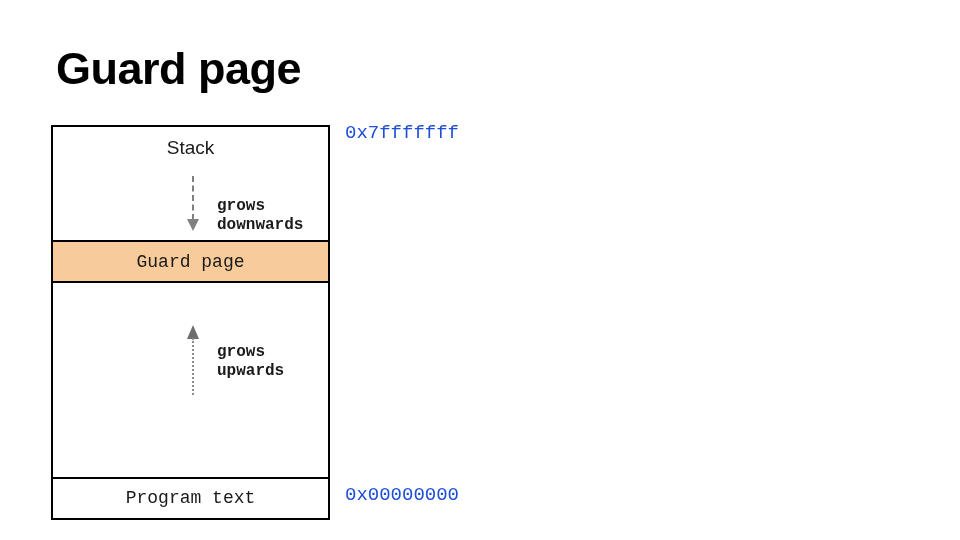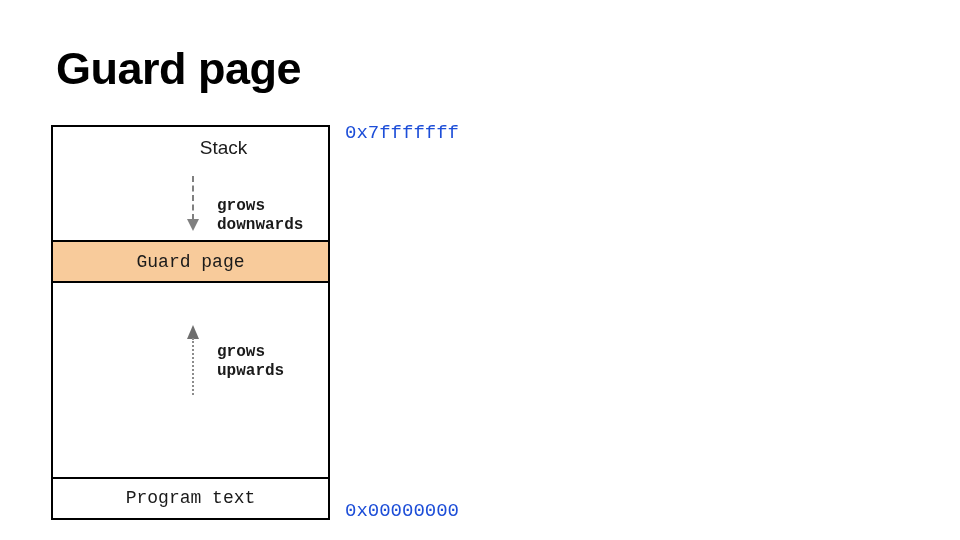--- a/index.html
+++ b/index.html
@@ -86,21 +86,21 @@
     position: absolute;
     left: 0;
     width: 100%;
     text-align: center;
     font-family: "Liberation Mono", "DejaVu Sans Mono", monospace;
     font-size: 18px;
     color: #1a1a1a;
     white-space: nowrap;
   }
 
-  #label-stack { top: 10px; padding-left: 33px; }
+  #label-stack { top: 10px; }
   #label-heap  { top: 122px; }
   #label-guard { top: 10px; }
   #label-text  { top: 9px; }
 
   
   .arrow {
     position: absolute;
     width: 14px;
   }
   .arrow-shaft {
@@ -167,21 +167,21 @@
 
   
   .address-label {
     position: absolute;
     font-family: "Liberation Mono", "DejaVu Sans Mono", monospace;
     font-size: 19px;
     color: #1d4ed8;
     white-space: nowrap;
   }
   #address-top    { left: 345px; top: 122px; }
-  #address-bottom { left: 345px; top: 500px; }
+  #address-bottom { left: 345px; top: 484px; }
 </style>
 </head>
 <body>
 
 <div id="slide-title">Guard page</div>
 
 <div id="memory-map">
 
   <div class="region" id="region-stack">
     <div class="region-label-sans" id="label-stack">Stack</div>

